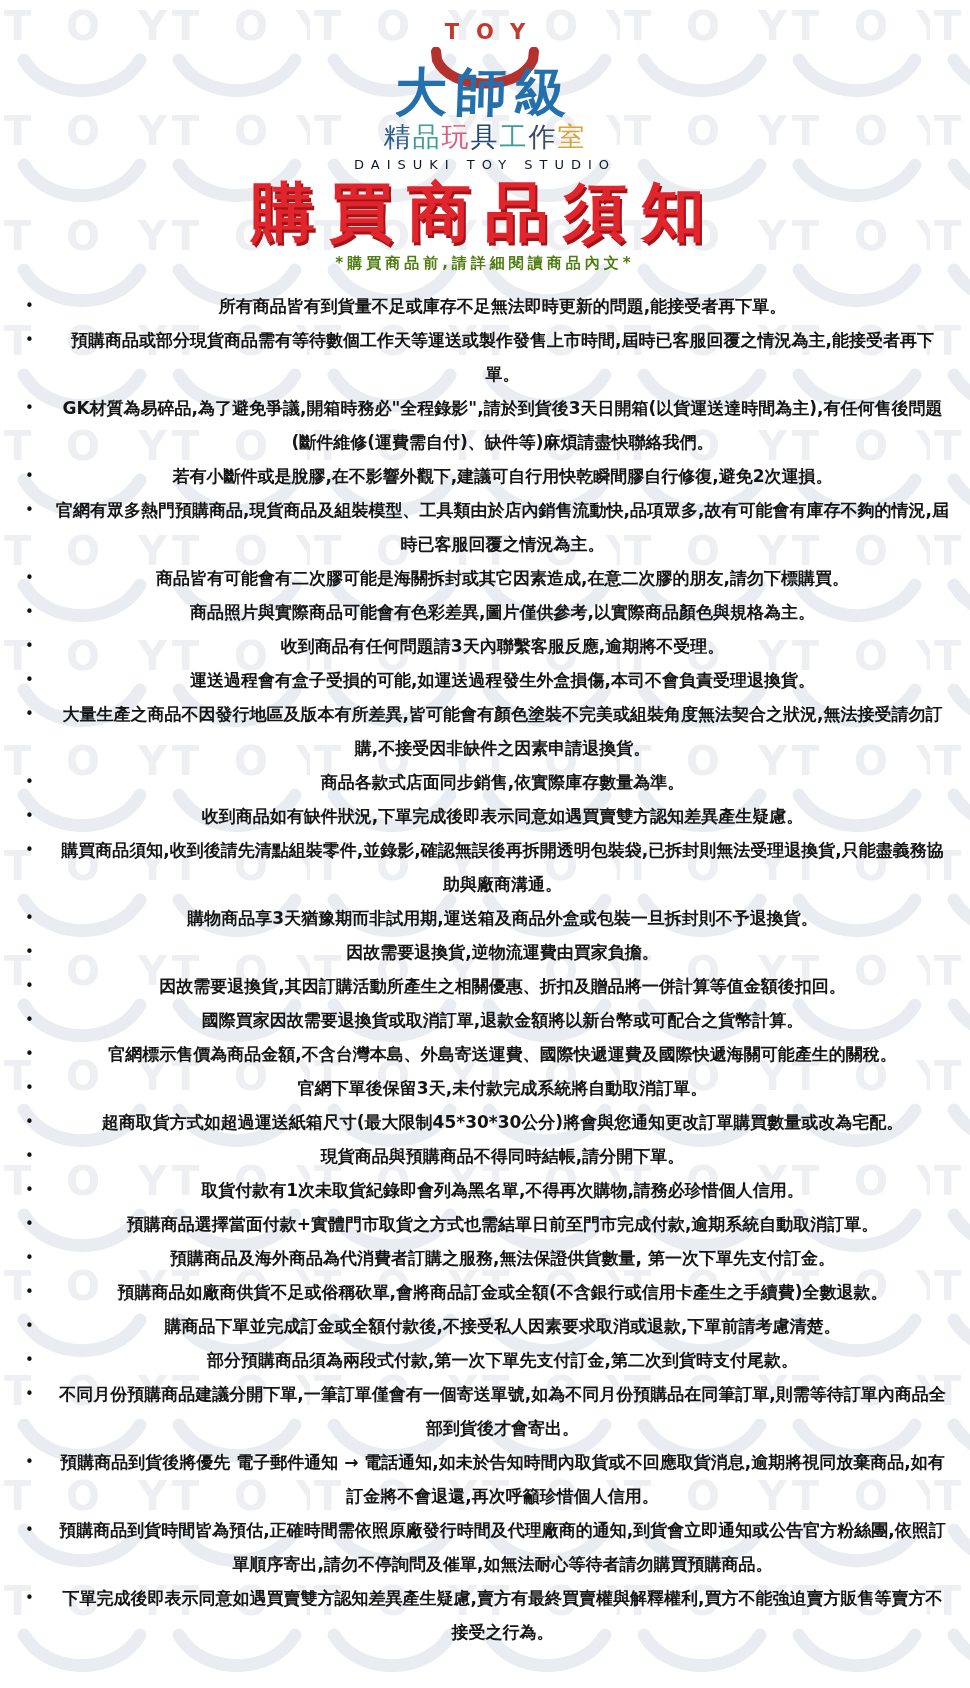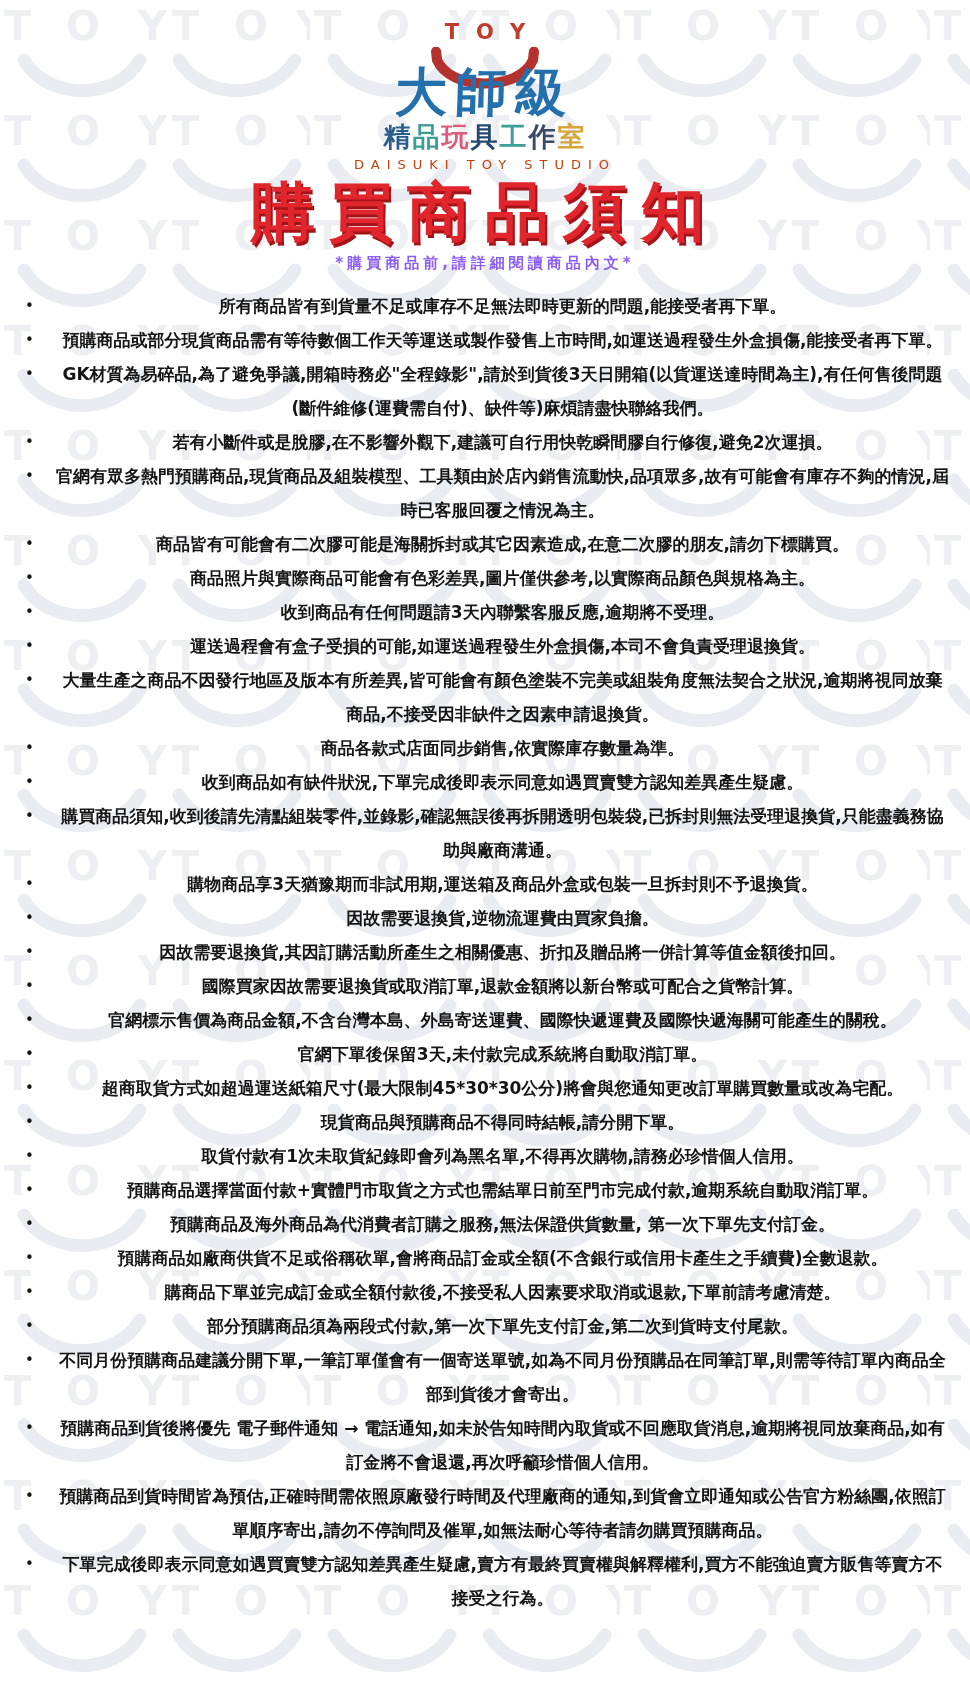--- a/index.html
+++ b/index.html
@@ -22,36 +22,36 @@
     color:#c13b2f;font-weight:bold;font-size:21px;
     letter-spacing:17px;text-indent:17px;line-height:1;
   }
   .logo-smile{display:block;margin:4px auto -30px auto;}
   .logo-brand{
     color:#2470ad;font-weight:bold;font-size:52px;
     letter-spacing:8px;line-height:1.05;
     transform:skewX(-2deg);
   }
   .logo-subbrand{
-    font-weight:bold;font-size:27px;letter-spacing:2px;line-height:1.1;margin-top:2px;
+    font-weight:normal;font-size:27px;letter-spacing:2px;line-height:1.1;margin-top:2px;
   }
   .logo-studio{
-    color:#c2410c;font-size:13px;letter-spacing:7px;margin-top:6px;font-weight:500;
+    color:#0f172a;font-size:13px;letter-spacing:7px;margin-top:6px;font-weight:500;
   }
   .page-title{
     margin:8px 0 0 0;
     color:#e0262c;
     font-size:64px;font-weight:900;
     letter-spacing:14px;line-height:1.0;
     text-shadow:2px 3px 0 #a31318;
     text-align:center;
   }
   .page-subtitle{
     margin-top:10px;
-    color:#8b5cf6;font-size:15px;font-weight:bold;letter-spacing:4px;
+    color:#4d7c0f;font-size:15px;font-weight:bold;letter-spacing:4px;
   }
   
   .notice-list{
     list-style:none;
     margin:16px 0 0 0;
     padding:0 20px 0 25px;
   }
   .notice-list li{
     display:flex;align-items:flex-start;
   }
@@ -105,21 +105,21 @@
   </header>
 
   <main>
     <ul class="notice-list" id="notice-list">
         <li>
           <span class="bullet">•</span>
           <span class="notice-text">所有商品皆有到貨量不足或庫存不足無法即時更新的問題,能接受者再下單。</span>
         </li>
         <li>
           <span class="bullet">•</span>
-          <span class="notice-text">預購商品或部分現貨商品需有等待數個工作天等運送或製作發售上市時間,如運送過程發生外盒損傷,能接受者再下單。</span>
+          <span class="notice-text">預購商品或部分現貨商品需有等待數個工作天等運送或製作發售上市時間,屆時已客服回覆之情況為主,能接受者再下單。</span>
         </li>
         <li>
           <span class="bullet">•</span>
           <span class="notice-text">GK材質為易碎品,為了避免爭議,開箱時務必"全程錄影",請於到貨後3天日開箱(以貨運送達時間為主),有任何售後問題(斷件維修(運費需自付)、缺件等)麻煩請盡快聯絡我們。</span>
         </li>
         <li>
           <span class="bullet">•</span>
           <span class="notice-text">若有小斷件或是脫膠,在不影響外觀下,建議可自行用快乾瞬間膠自行修復,避免2次運損。</span>
         </li>
         <li>
@@ -137,21 +137,21 @@
         <li>
           <span class="bullet">•</span>
           <span class="notice-text">收到商品有任何問題請3天內聯繫客服反應,逾期將不受理。</span>
         </li>
         <li>
           <span class="bullet">•</span>
           <span class="notice-text">運送過程會有盒子受損的可能,如運送過程發生外盒損傷,本司不會負責受理退換貨。</span>
         </li>
         <li>
           <span class="bullet">•</span>
-          <span class="notice-text">大量生產之商品不因發行地區及版本有所差異,皆可能會有顏色塗裝不完美或組裝角度無法契合之狀況,逾期將視同放棄商品,不接受因非缺件之因素申請退換貨。</span>
+          <span class="notice-text">大量生產之商品不因發行地區及版本有所差異,皆可能會有顏色塗裝不完美或組裝角度無法契合之狀況,無法接受請勿訂購,不接受因非缺件之因素申請退換貨。</span>
         </li>
         <li>
           <span class="bullet">•</span>
           <span class="notice-text">商品各款式店面同步銷售,依實際庫存數量為準。</span>
         </li>
         <li>
           <span class="bullet">•</span>
           <span class="notice-text">收到商品如有缺件狀況,下單完成後即表示同意如遇買賣雙方認知差異產生疑慮。</span>
         </li>
         <li>

